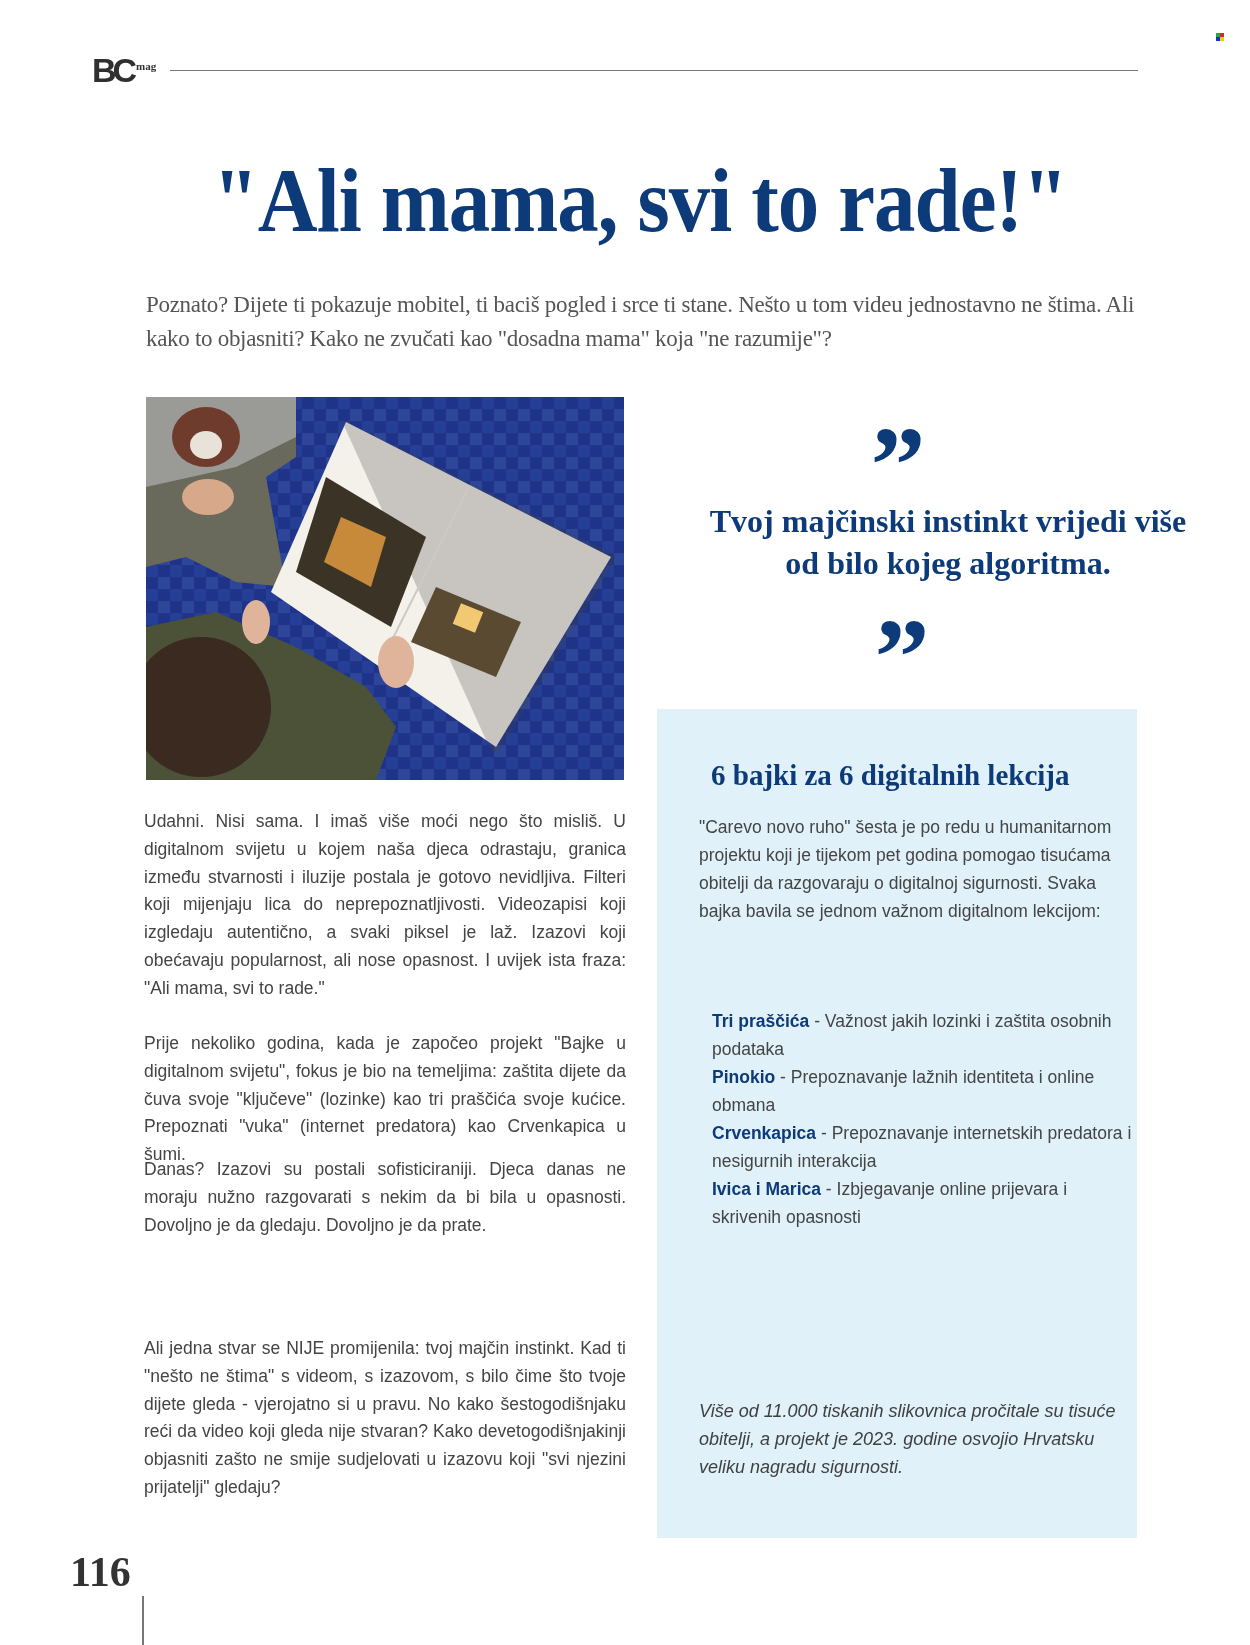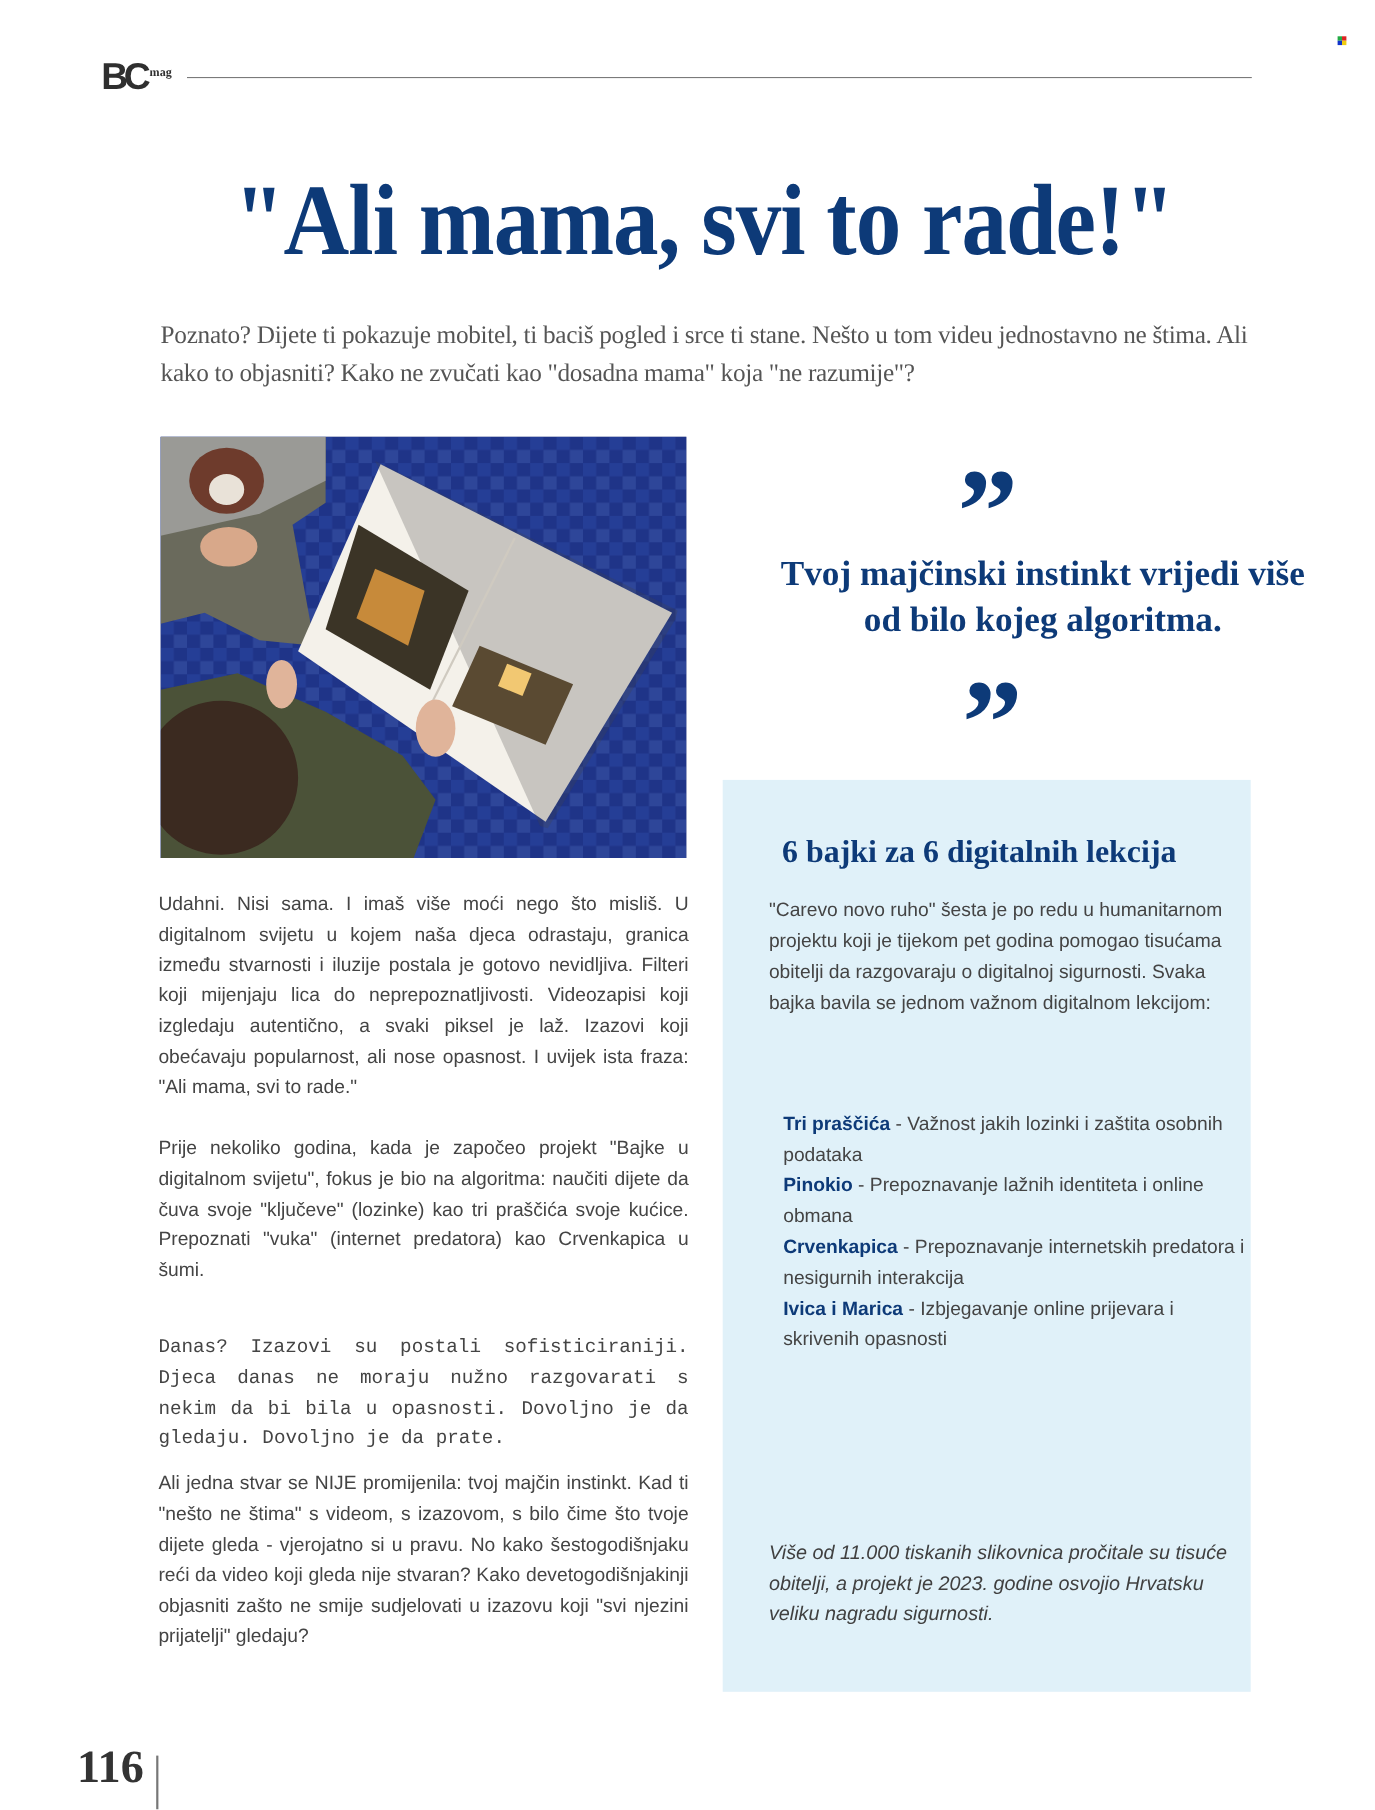--- a/index.html
+++ b/index.html
@@ -18,21 +18,21 @@
   .pullquote { left:660px; top:500px; width:480px; text-align:center; font-family:"Liberation Serif", serif; font-weight:bold; font-size:32px; line-height:42px; color:#0d3a78;margin-left:48px; }
   .sidebar { left:657px; top:709px; width:480px; height:829px; background:#e0f1f9; }
   .sidebar h2 { position:absolute; left:42px; top:38px; margin:12px; font-family:"Liberation Serif", serif; font-weight:bold; font-size:29px; color:#0d3a78; }
   .sidebar .intro-p { position:absolute; left:42px; top:104px; width:420px; font-size:17.5px; line-height:28px; color:#444; }
   .sidebar .lessons { position:absolute; left:55px; top:298px; width:420px; font-size:17.5px; line-height:28px; color:#444; }
   .sidebar .lessons .name { font-weight:bold; color:#0d3a78; }
   .sidebar .footnote { position:absolute; left:42px; top:688px; width:420px; font-style:italic; font-size:18px; line-height:28px; color:#404040; }
   .body-col { left:144px; width:482px; font-size:17.5px; line-height:27.8px; color:#444; text-align:justify; }
   .body-col p { margin:0; }
   .subhead { font-weight:bold; color:#0d3a78; }
-  .page-num { left:70px; top:1548px; font-family:"Liberation Serif", serif; font-weight:bold; font-size:42px; color:#333;margin-top:35px; }
+  .page-num { left:70px; top:1548px; font-family:"Liberation Serif", serif; font-weight:bold; font-size:42px; color:#333; }
   .page-rule { left:142px; top:1596px; width:2px; height:49px; background:#777; }
 </style>
 </head>
 <body>
 
 <div class="abs logo">
   <span class="bc">BC</span>
   <span class="mag">mag</span>
 </div>
 <div class="abs header-rule"></div>
@@ -80,23 +80,23 @@
 </div>
 
 <div class="abs quote-mark" style="left:858px; top:420px;">”</div>
 <div class="abs pullquote">Tvoj majčinski instinkt vrijedi više od bilo kojeg algoritma.</div>
 <div class="abs quote-mark" style="left:862px; top:612px;">”</div>
 
 <div class="abs body-col" style="top:808px;">
   <p>Udahni. Nisi sama. I imaš više moći nego što misliš. U digitalnom svijetu u kojem naša djeca odrastaju, granica između stvarnosti i iluzije postala je gotovo nevidljiva. Filteri koji mijenjaju lica do neprepoznatljivosti. Videozapisi koji izgledaju autentično, a svaki piksel je laž. Izazovi koji obećavaju popularnost, ali nose opasnost. I uvijek ista fraza: "Ali mama, svi to rade."</p>
 </div>
 <div class="abs body-col" style="top:1030px;">
-  <p>Prije nekoliko godina, kada je započeo projekt "Bajke u digitalnom svijetu", fokus je bio na algoritma: naučiti dijete da čuva svoje "ključeve" (lozinke) kao tri praščića svoje kućice. Prepoznati "vuka" (internet predatora) kao Crvenkapica u šumi.</p>
+  <p>Prije nekoliko godina, kada je započeo projekt "Bajke u digitalnom svijetu", fokus je bio na temeljima: zaštita dijete da čuva svoje "ključeve" (lozinke) kao tri praščića svoje kućice. Prepoznati "vuka" (internet predatora) kao Crvenkapica u šumi.</p>
 </div>
-<div class="abs body-col" style="top:1212px;font-family:Liberation Mono, monospace;">
+<div class="abs body-col" style="top:1156px;">
   <p>Danas? Izazovi su postali sofisticiraniji. Djeca danas ne moraju nužno razgovarati s nekim da bi bila u opasnosti. Dovoljno je da gledaju. Dovoljno je da prate.</p>
 </div>
 <div class="abs body-col" style="top:1335px;">
   <p>Ali jedna stvar se NIJE promijenila: tvoj majčin instinkt. Kad ti "nešto ne štima" s videom, s izazovom, s bilo čime što tvoje dijete gleda - vjerojatno si u pravu. No kako šestogodišnjaku reći da video koji gleda nije stvaran? Kako devetogodišnjakinji objasniti zašto ne smije sudjelovati u izazovu koji "svi njezini prijatelji" gledaju?</p>
 </div>
 
 <div class="abs sidebar">
   <h2>6 bajki za 6 digitalnih lekcija</h2>
   <div class="intro-p">"Carevo novo ruho" šesta je po redu u humanitarnom projektu koji je tijekom pet godina pomogao tisućama obitelji da razgovaraju o digitalnoj sigurnosti. Svaka bajka bavila se jednom važnom digitalnom lekcijom:</div>
   <div class="lessons">

